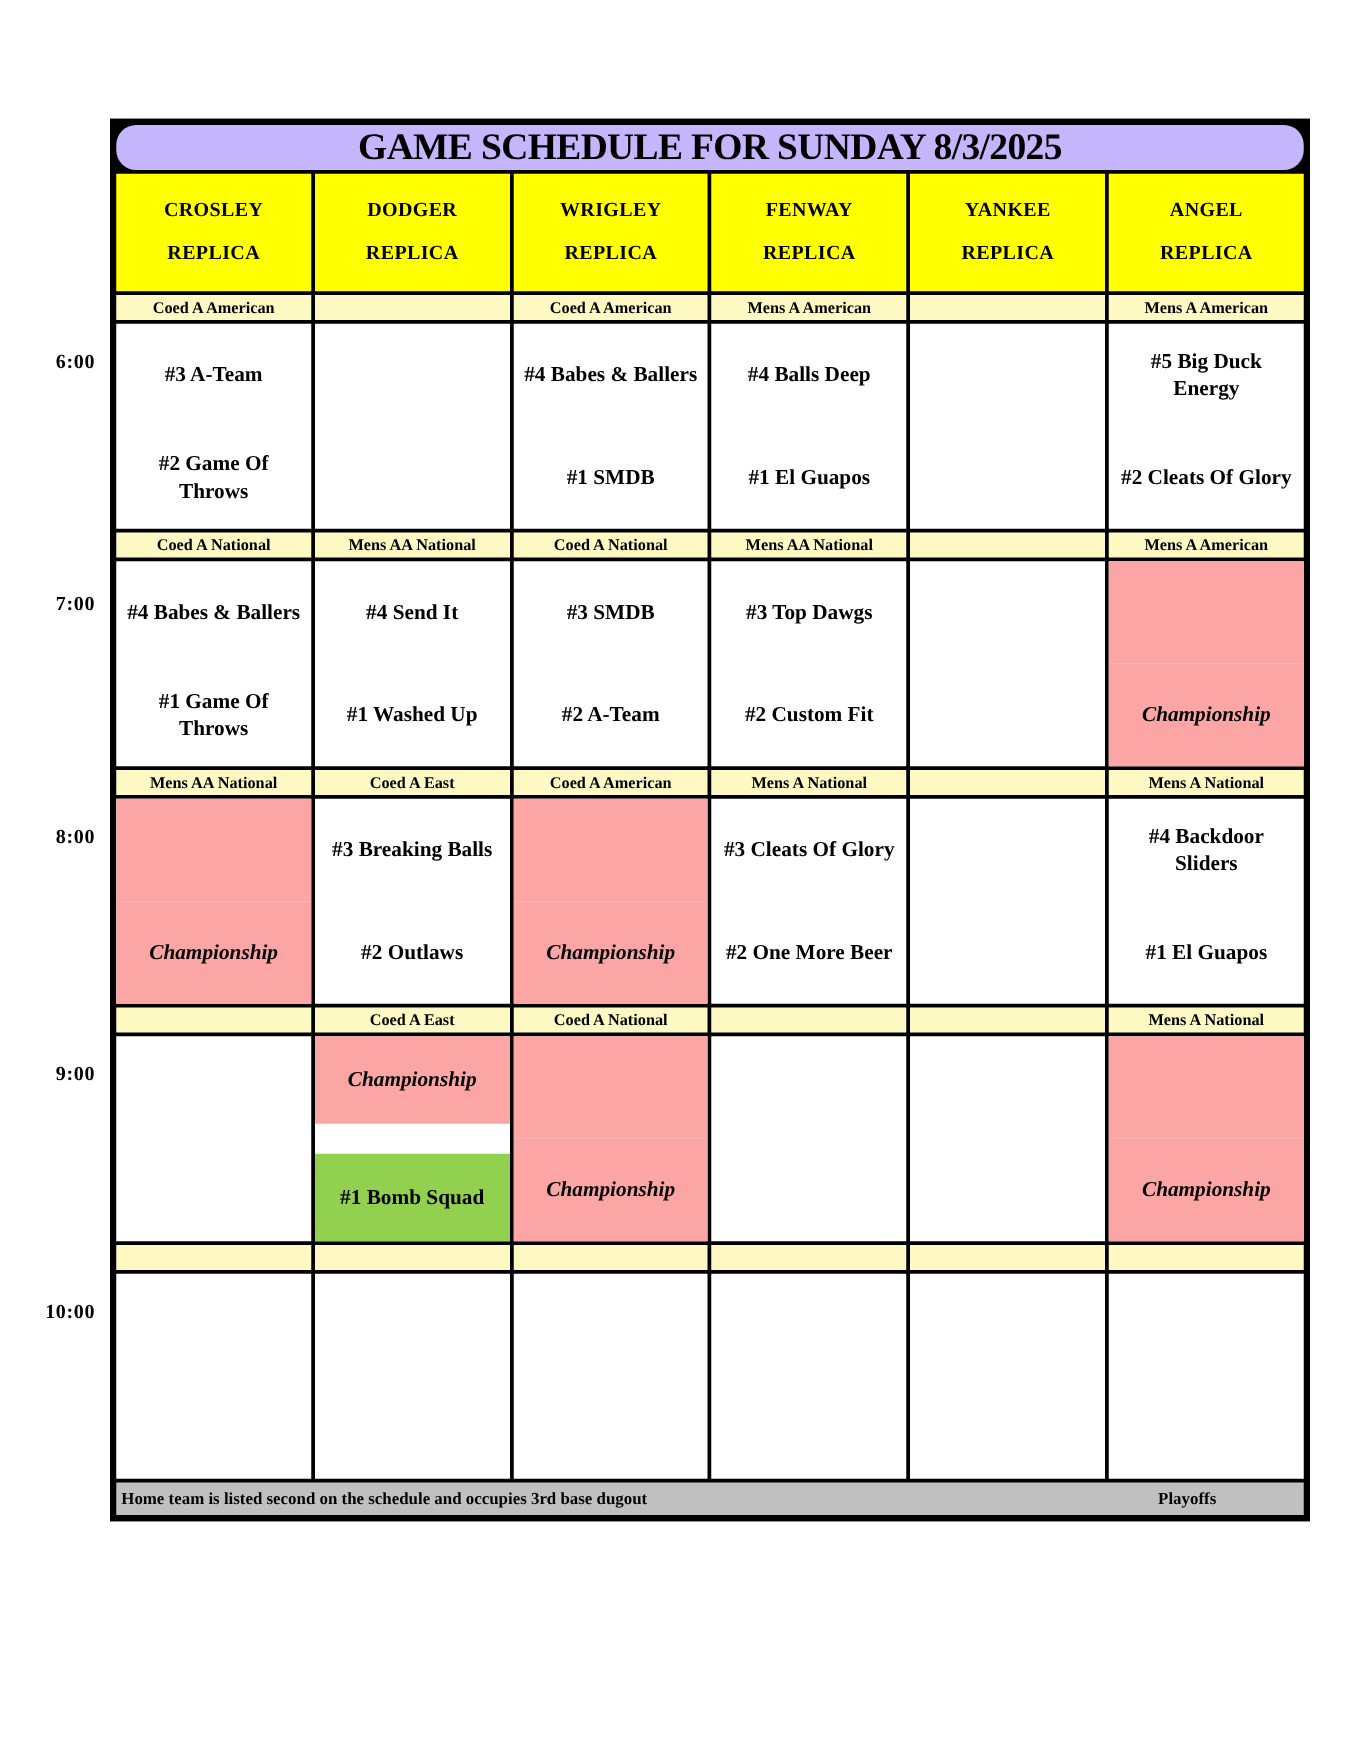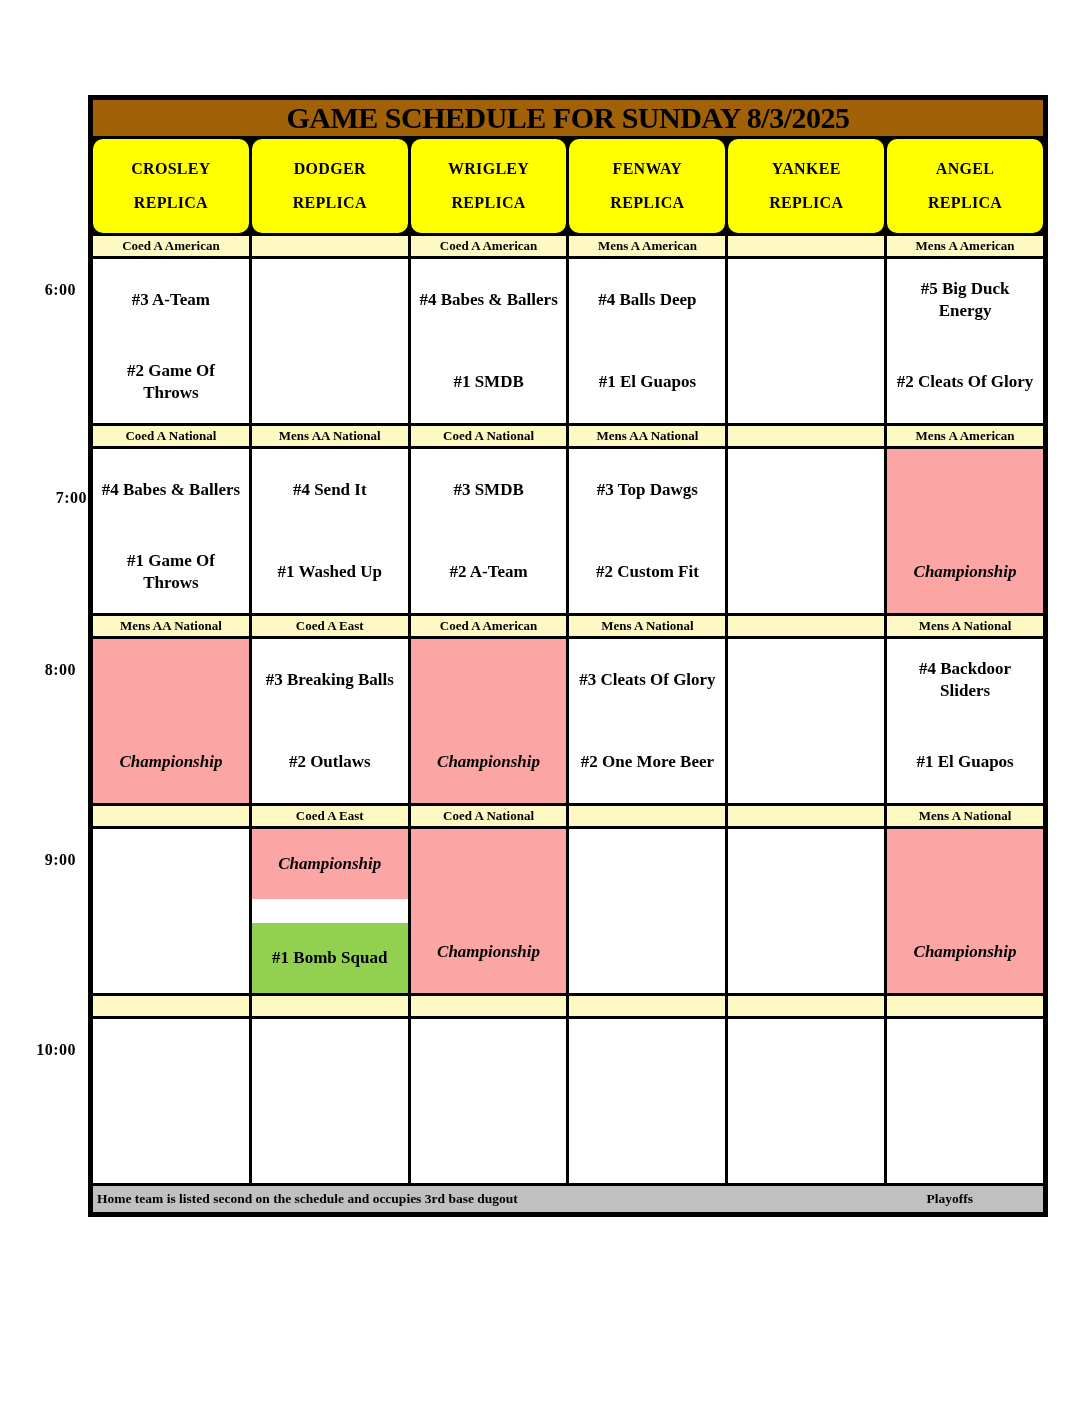--- a/index.html
+++ b/index.html
@@ -36,40 +36,40 @@
     border: 5px solid #000000;
     background: #000000;
     display: grid;
     grid-template-columns: repeat(6, 1fr);
     grid-template-rows: 36px 94px 20px 164px 20px 164px 20px 164px 20px 164px 20px 164px 26px;
     gap: 3px;
   }
 
   .title-bar {
     grid-column: 1 / -1;
-    background: #a16207;
+    background: #c4b5fd;
     display: flex;
     align-items: center;
     justify-content: center;
     font-size: 30px;
     letter-spacing: -0.5px;
     white-space: nowrap;
+    border-radius: 16px;
   }
 
   .field-hdr {
     background: #ffff00;
     display: flex;
     flex-direction: column;
     align-items: center;
     justify-content: space-evenly;
     padding: 6px 0;
     font-size: 16px;
     letter-spacing: 0.3px;
     text-align: center;
-    border-radius: 10px;
   }
 
   .league-strip {
     background: #fef9c3;
     display: flex;
     align-items: center;
     justify-content: center;
     font-size: 13px;
     text-align: center;
     white-space: nowrap;
@@ -104,21 +104,21 @@
     font-size: 13.5px;
     padding: 0 70px 0 4px;
     white-space: nowrap;
   }
 </style>
 </head>
 <body>
 
 <div class="gutter">
     <div class="time-label" style="top: 281px;">6:00</div>
-    <div class="time-label" style="top: 489px; padding-left: 11px;">7:00</div>
+    <div class="time-label" style="top: 475px;">7:00</div>
     <div class="time-label" style="top: 661px;">8:00</div>
     <div class="time-label" style="top: 851px;">9:00</div>
     <div class="time-label" style="top: 1041px;">10:00</div>
   </div>
 
 <div class="sched-table" id="sched-table">
   <div class="title-bar">GAME SCHEDULE FOR SUNDAY 8/3/2025</div>
   <div class="field-hdr">
       <div>CROSLEY</div>
       <div>REPLICA</div>

